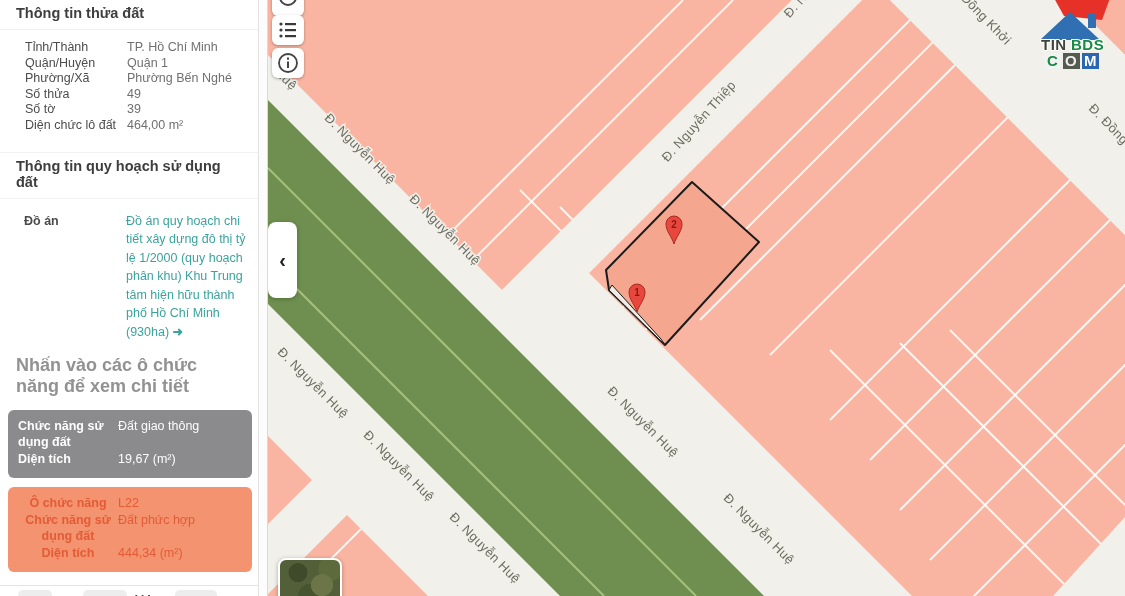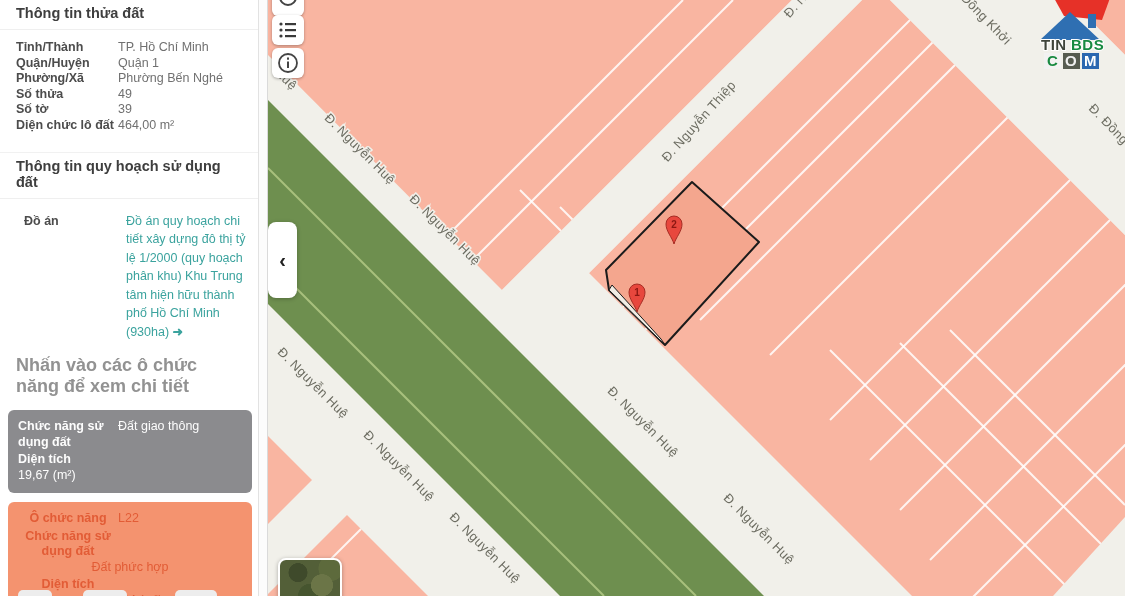--- a/index.html
+++ b/index.html
@@ -9,36 +9,36 @@
   #map{position:absolute;left:0;top:0;width:1125px;height:596px;z-index:0;}
   .maplabel{font-size:13px;fill:#6c6c61;letter-spacing:.4px;
             paint-order:stroke;stroke:#f1f0ea;stroke-width:3px;font-weight:400;}
   
   .sidebar{position:absolute;left:0;top:0;width:258px;height:596px;background:#fff;z-index:3;}
   .scrollstrip{position:absolute;left:258px;top:0;width:10px;height:596px;background:#fcfcfc;
                border-left:1px solid #e2e2e2;border-right:1px solid #dadada;z-index:3;box-sizing:border-box;}
   .sec-title{font-size:14.5px;font-weight:600;color:#3e3e3e;padding:5px 16px 8px;border-bottom:1px solid #efefef;}
   .fields{padding:10px 10px 8px 16px;}
   .frow{display:flex;font-size:12.5px;line-height:15.6px;}
-  .frow .lab{width:102px;font-weight:700;color:#4c4c4c;flex:none;}
+  .frow .lab{width:102px;font-weight:400;color:#4c4c4c;flex:none;margin-left:9px;}
   .frow .val{color:#707070;}
   .sec2{margin-top:10px;border-top:1px solid #f1f1f1;}
   .doan{display:flex;padding:13px 10px 0 24px;font-size:12.5px;line-height:18.5px;}
   .doan .lab{width:102px;font-weight:700;color:#4c4c4c;flex:none;}
   .doan .link{color:#3ba39e;cursor:pointer;}
   .doan .arrow{color:#3ba39e;font-weight:700;}
   .note{padding:14px 16px 0;font-size:18px;color:#929292;font-weight:bold;}
   .card{border-radius:6px;margin:13px 6px 0 8px;padding:9px 10px 10px 10px;}
   .card.gray{background:#8b8b8e;}
   .card.orange{background:#f4936f;margin-top:9px;}
   .crow{display:flex;font-size:12.5px;line-height:15.5px;}
   .card.gray .crow{color:#fdfdfd;}
   .card.orange .crow{color:#e25c36;text-align:center;}
   .crow .lab{width:100px;font-weight:700;flex:none;}
-  .crow + .crow{margin-top:2px;flex-direction:column;}
+  .crow + .crow{margin-top:2px;}
   
   .roadtbl{margin-top:13px;border-top:1px solid #e4e4e4;border-bottom:1px solid #e4e4e4;}
   .roadtbl .hdr{text-align:center;font-size:13px;font-weight:700;color:#4a4a4a;
                 padding:6px 0;border-bottom:1px solid #e4e4e4;}
   .rrow{display:flex;font-size:12.5px;color:#5a5a5a;border-bottom:1px solid #ececec;}
   .rrow:last-child{border-bottom:none;}
   .rrow.alt{background:#f7f6f6;}
   .rrow .nm{width:105px;padding:5px 0 5px 8px;border-right:1px solid #efefef;flex:none;}
   .rrow .wd{flex:1;text-align:center;padding:5px 0;}
   .stub{position:absolute;bottom:-6px;height:12px;border-radius:5px;background:#ededed;}

